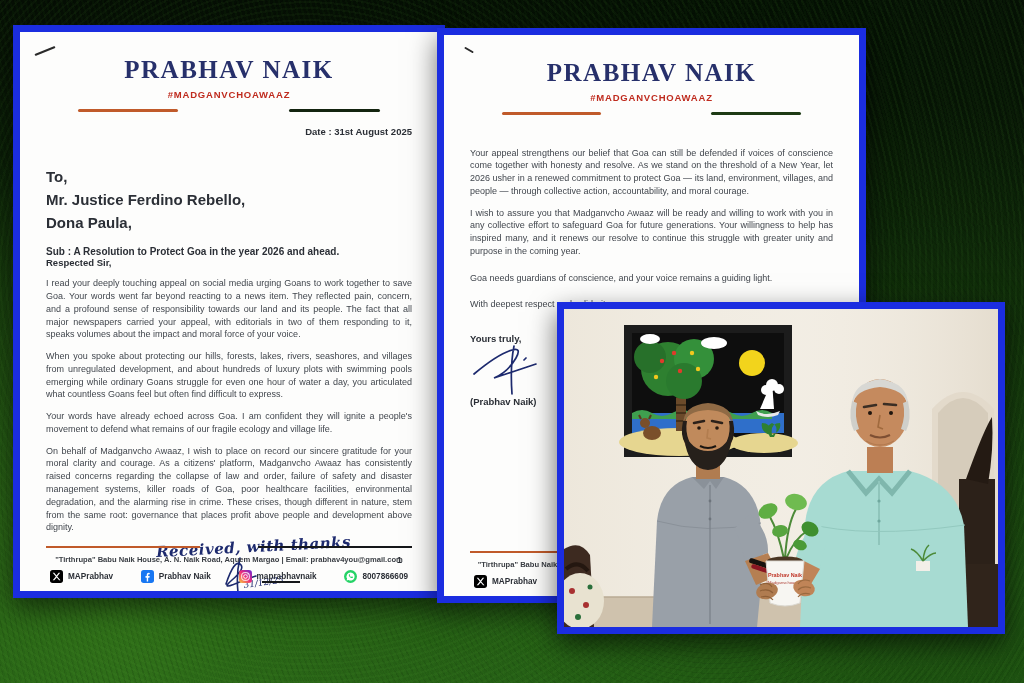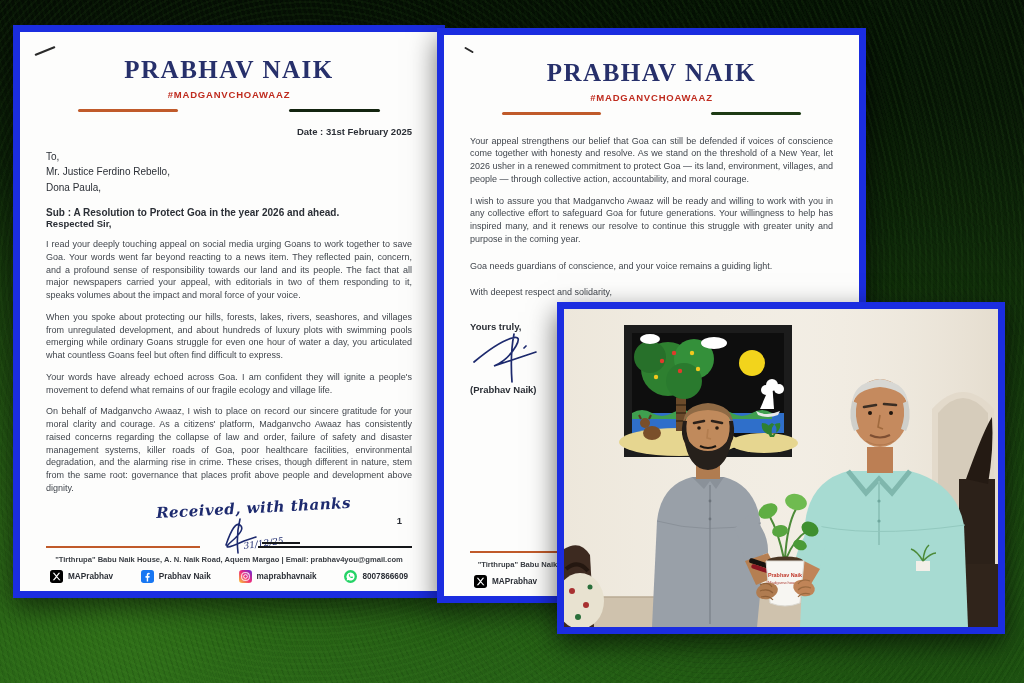--- a/index.html
+++ b/index.html
@@ -29,21 +29,21 @@
   .page-inner{position:relative;width:100%;height:100%;overflow:hidden;padding:10px 26px 8px 26px;box-sizing:border-box;}
   .scratch{position:absolute;width:22px;height:2px;background:#2a2a2a;border-radius:2px;transform:rotate(-22deg);top:18px;left:14px;}
   .lh-title{text-align:center;font-family:"Liberation Serif",serif;font-weight:bold;
     font-size:25px;letter-spacing:1.5px;color:#27306b;margin-top:14px;}
   .lh-hashtag{text-align:center;font-size:9.5px;font-weight:bold;letter-spacing:.8px;color:#bf2b1e;margin-top:5px;}
   .lh-lines{display:flex;justify-content:space-between;padding:0 32px;margin-top:9px;}
   .lh-lines .line{height:2.5px;border-radius:2px;}
   .line.saffron{background:#c05a2a;width:33%;}
   .line.darkgreen{background:#13240f;width:30%;}
   .date-line{text-align:right;font-size:9.5px;font-weight:bold;color:#2b2f36;margin-top:14px;}
-  .addr-block{font-size:10px;font-weight:normal;color:#2b2f36;line-height:1.55;margin-top:12px;}
+  .addr-block{font-size:15px;font-weight:bold;color:#2b2f36;line-height:1.55;margin-top:28px;}
   .subject-line{font-size:10px;font-weight:bold;color:#2b2f36;margin-top:12px;}
   .salutation{font-size:9.5px;font-weight:bold;color:#2b2f36;}
   .para{font-size:9px;color:#41464d;line-height:1.42;text-align:justify;margin:9px 0 0 0;}
   .hand-block{position:relative;height:58px;margin-top:2px;}
   .hand-note{position:absolute;left:110px;top:2px;font-family:"DejaVu Serif",serif;font-style:italic;
     font-weight:bold;color:#1d2a6e;font-size:15px;transform:rotate(-3deg);letter-spacing:.5px;white-space:nowrap;}
   .hand-sig1{position:absolute;left:150px;top:18px;}
   .page-num{position:absolute;right:10px;top:18px;font-size:9.5px;font-weight:bold;color:#2b2f36;}
   .letter-footer{position:absolute;left:26px;right:26px;bottom:8px;}
   .footer-lines{display:flex;justify-content:space-between;margin-bottom:7px;}
@@ -70,21 +70,21 @@
 
 <div class="page letter1">
   <div class="page-inner">
     <div class="scratch"></div>
     <div class="lh-title">PRABHAV NAIK</div>
     <div class="lh-hashtag">#MADGANVCHOAWAAZ</div>
     <div class="lh-lines">
       <span class="line saffron"></span>
       <span class="line darkgreen"></span>
     </div>
-    <div class="date-line">Date : 31st February 2025</div>
+    <div class="date-line">Date : 31st August 2025</div>
     <div class="addr-block">
       <div>To,</div>
       <div>Mr. Justice Ferdino Rebello,</div>
       <div>Dona Paula,</div>
     </div>
     <div class="subject-line">Sub : A Resolution to Protect Goa in the year 2026 and ahead.</div>
     <div class="salutation">Respected Sir,</div>
     <p class="para">I read your deeply touching appeal on social media urging Goans to work together to save Goa. Your words went far beyond reacting to a news item. They reflected pain, concern, and a profound sense of responsibility towards our land and its people. The fact that all major newspapers carried your appeal, with editorials in two of them responding to it, speaks volumes about the impact and moral force of your voice.</p>
     <p class="para">When you spoke about protecting our hills, forests, lakes, rivers, seashores, and villages from unregulated development, and about hundreds of luxury plots with swimming pools emerging while ordinary Goans struggle for even one hour of water a day, you articulated what countless Goans feel but often find difficult to express.</p>
     <p class="para">Your words have already echoed across Goa. I am confident they will ignite a people's movement to defend what remains of our fragile ecology and village life.</p>
@@ -152,21 +152,21 @@
 
 <div class="page letter2">
   <div class="page-inner">
     <div class="scratch" style="width:10px;left:20px;top:14px;transform:rotate(30deg);"></div>
     <div class="lh-title">PRABHAV NAIK</div>
     <div class="lh-hashtag">#MADGANVCHOAWAAZ</div>
     <div class="lh-lines">
       <span class="line saffron"></span>
       <span class="line darkgreen" style="background:#1d3a14;"></span>
     </div>
-    <p class="para" style="margin-top:20px;">Your appeal strengthens our belief that Goa can still be defended if voices of conscience come together with honesty and resolve. As we stand on the threshold of a New Year, let 2026 usher in a renewed commitment to protect Goa — its land, environment, villages, and people — through collective action, accountability, and moral courage.</p>
+    <p class="para" style="margin-top:32px;">Your appeal strengthens our belief that Goa can still be defended if voices of conscience come together with honesty and resolve. As we stand on the threshold of a New Year, let 2026 usher in a renewed commitment to protect Goa — its land, environment, villages, and people — through collective action, accountability, and moral courage.</p>
     <p class="para">I wish to assure you that Madganvcho Awaaz will be ready and willing to work with you in any collective effort to safeguard Goa for future generations. Your willingness to help has inspired many, and it renews our resolve to continue this struggle with greater unity and purpose in the coming year.</p>
     <p class="para" style="margin-top:14px;">Goa needs guardians of conscience, and your voice remains a guiding light.</p>
     <p class="para" style="margin-top:14px;">With deepest respect and solidarity,</p>
 
     <div class="sign-block">
       <div class="yours-truly">Yours truly,</div>
       <svg width="90" height="52" viewBox="0 0 90 52">
         <path d="M4,30 Q28,10 42,6 Q52,3 46,14 Q38,28 24,34 L66,20 M44,2 Q40,22 42,50 M54,16 l2,-2" stroke="#1d2a6e" stroke-width="1.7" fill="none" stroke-linecap="round"></path>
       </svg>
       <div class="signatory">(Prabhav Naik)</div>

